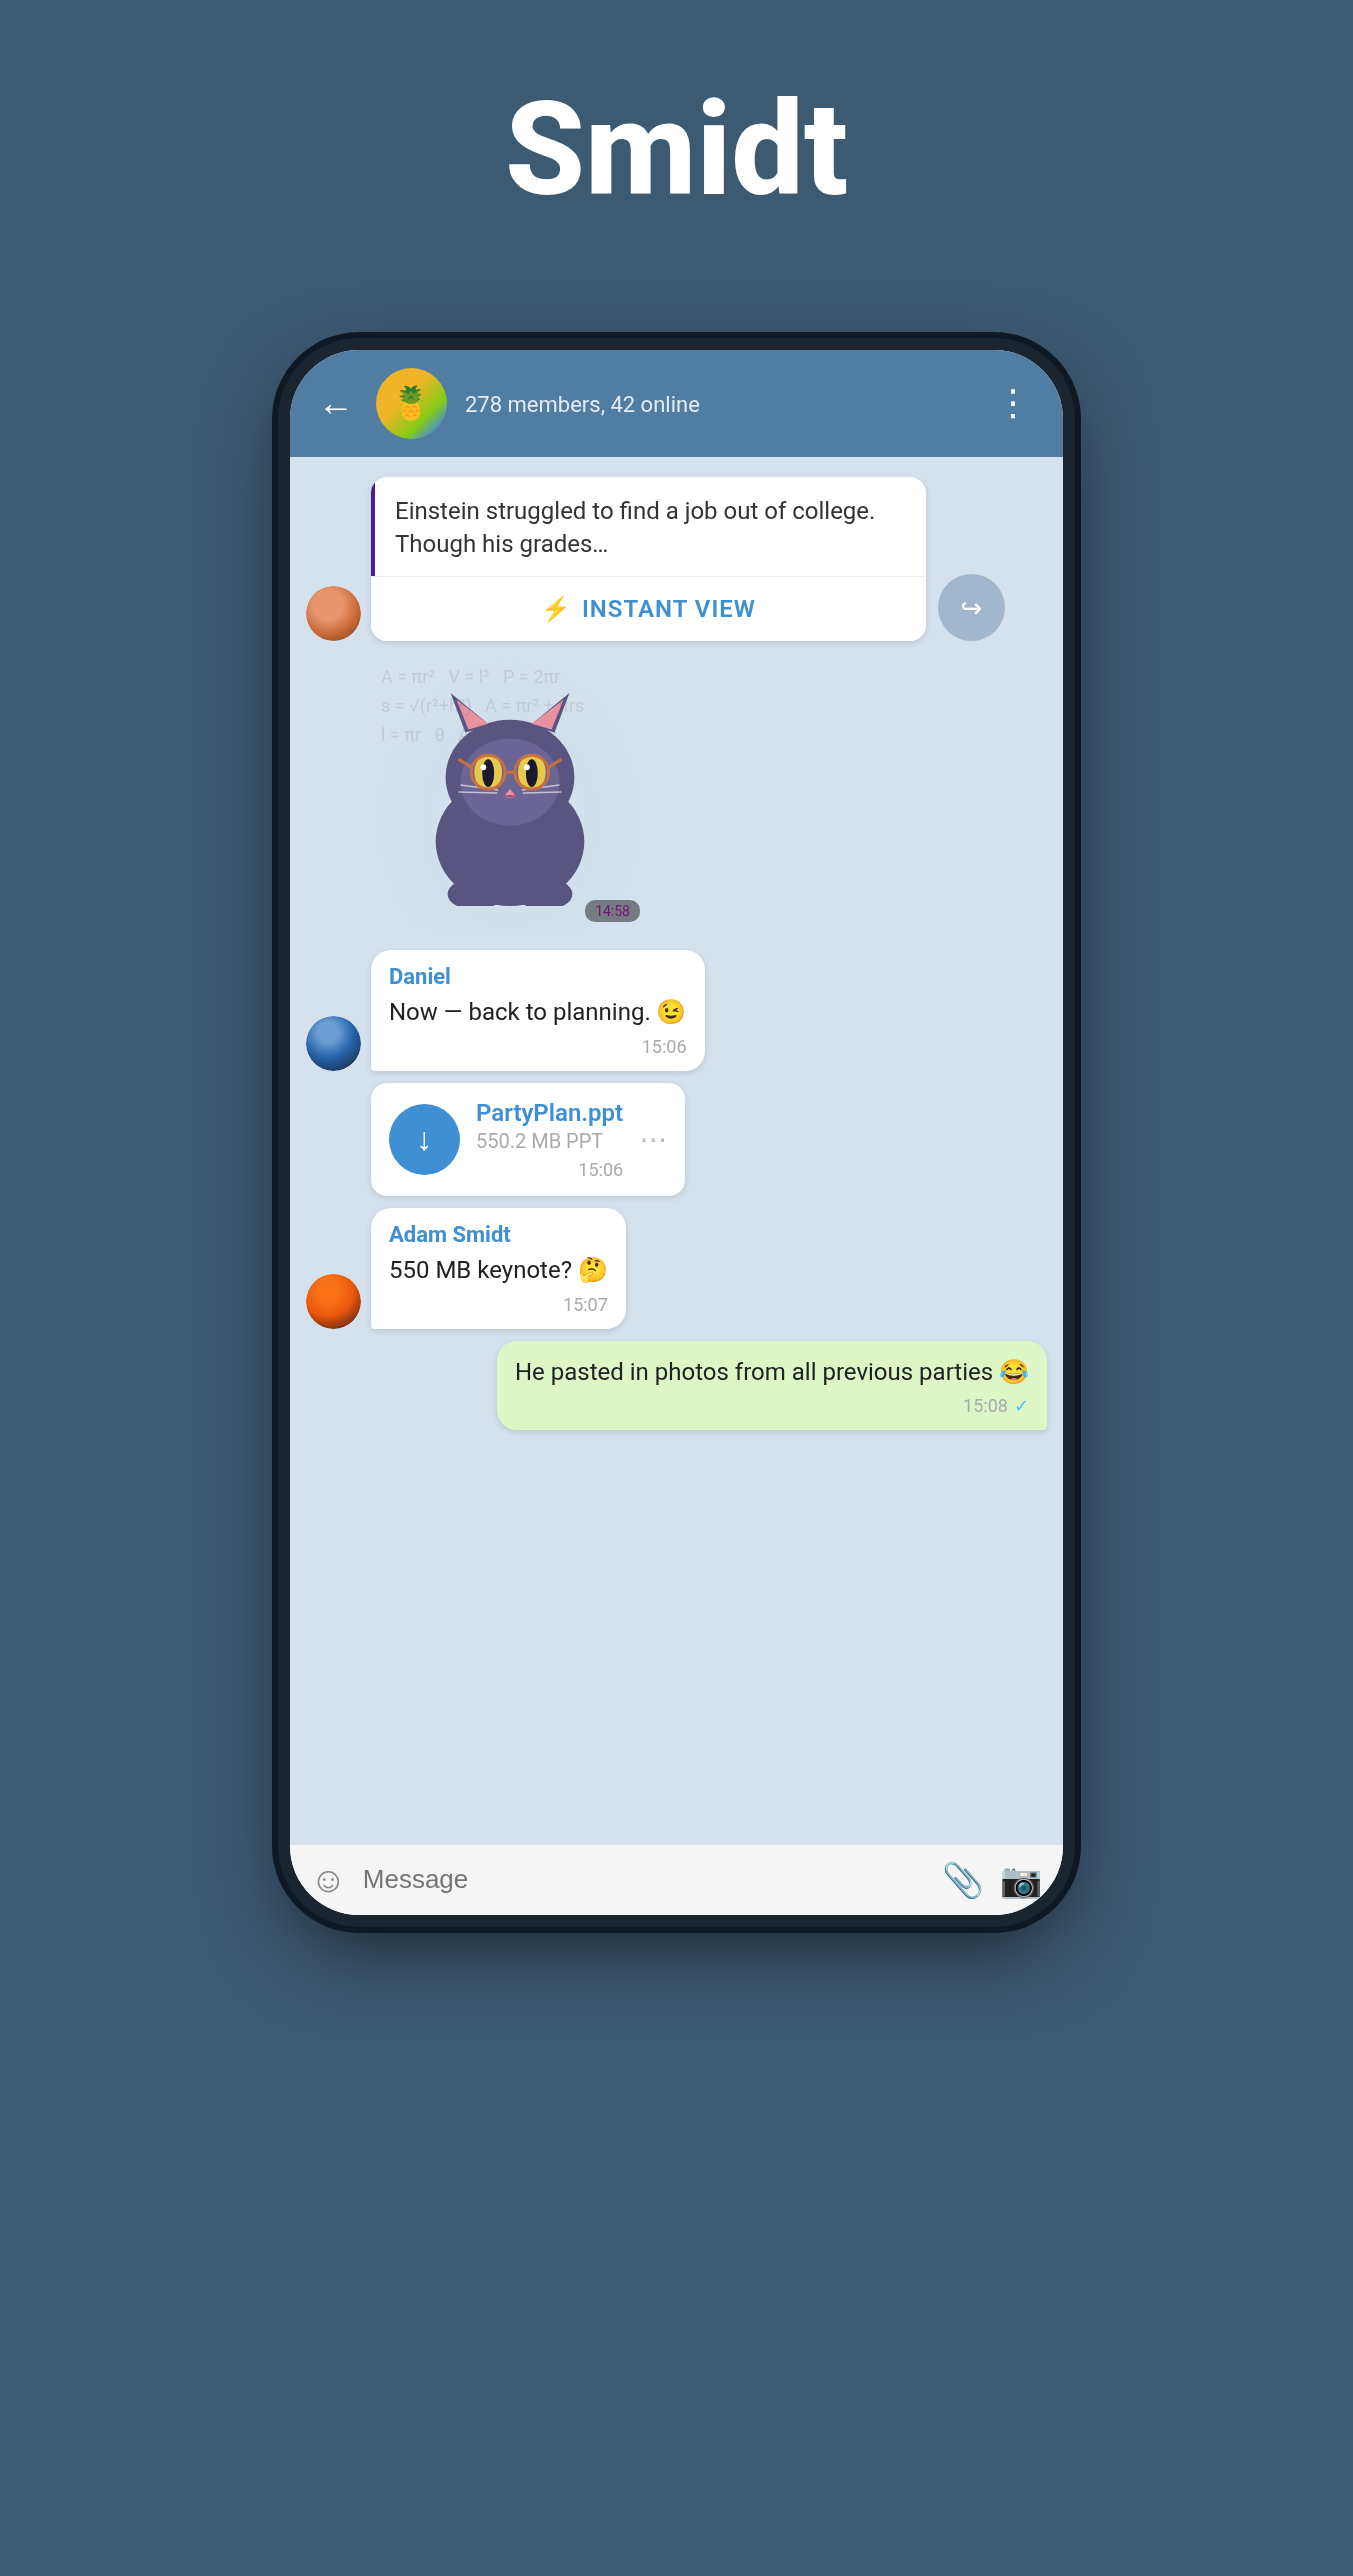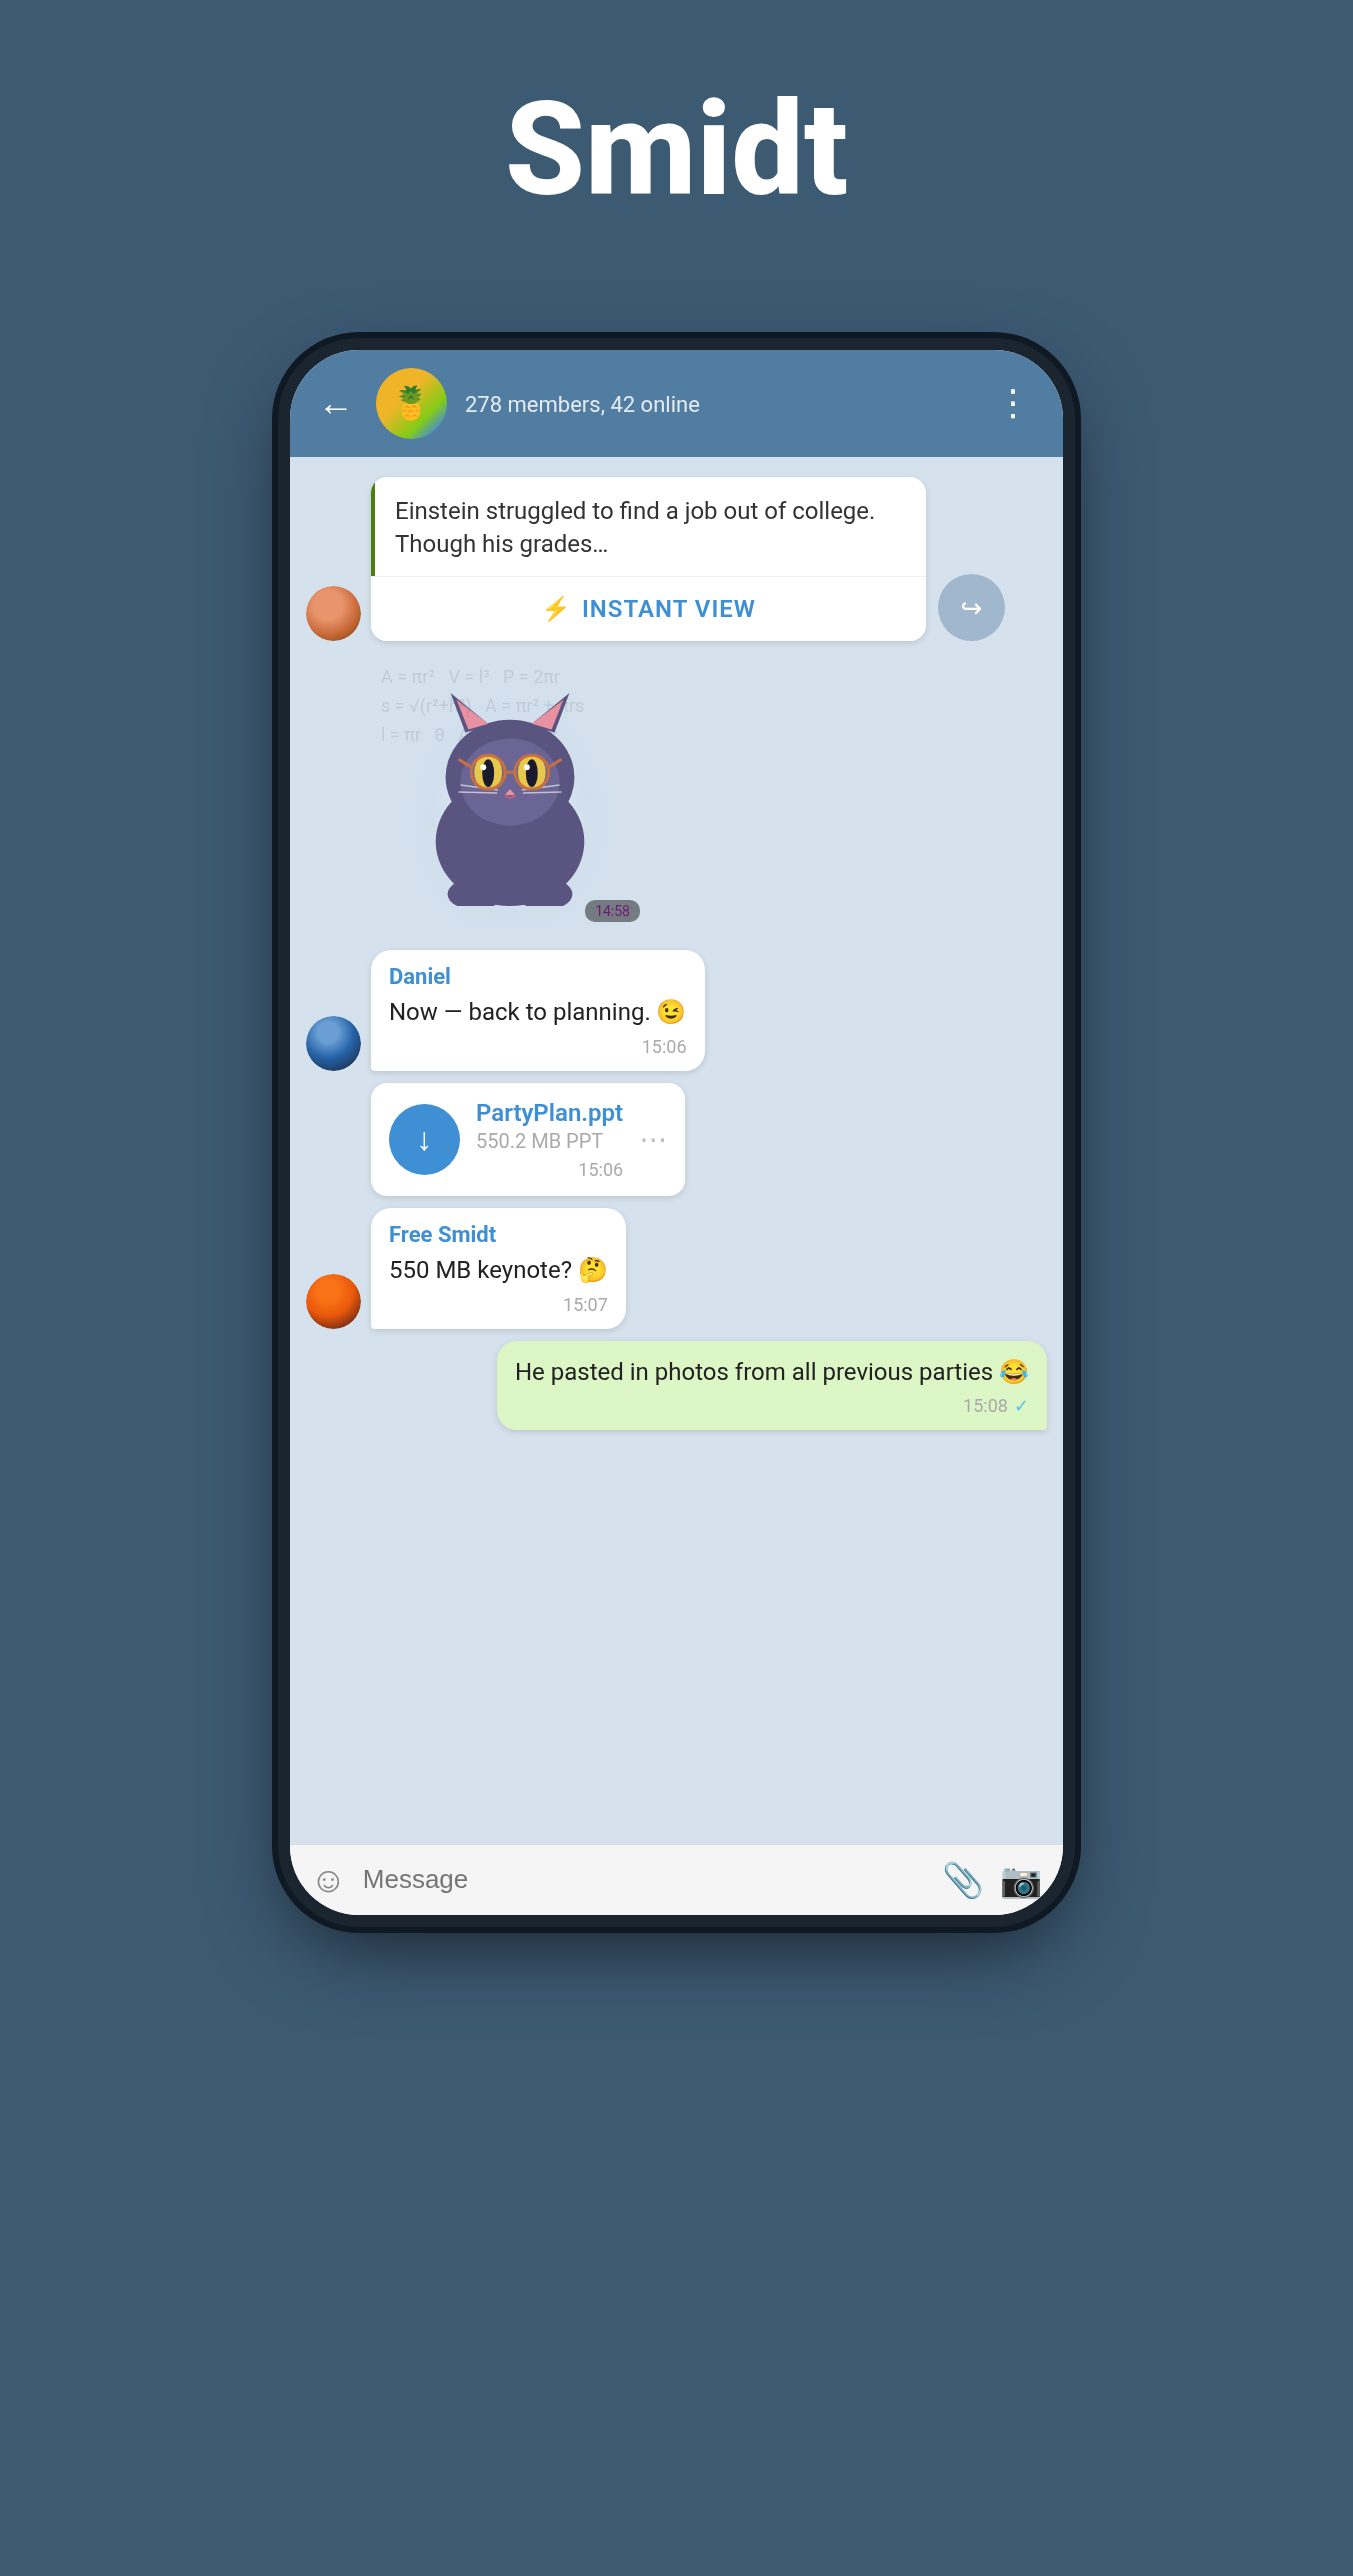--- a/index.html
+++ b/index.html
@@ -262,21 +262,21 @@
     .article-bubble {
       background: white;
       border-radius: 16px;
       overflow: hidden;
       max-width: 555px;
       box-shadow: 0 2px 6px rgba(0,0,0,0.12);
     }
 
     .article-text-area {
       padding: 18px 20px 14px;
-      border-left: 4px solid #4d7c0f;
+      border-left: 4px solid #4c1d95;
     }
 
     .article-text {
       font-size: 24px;
       color: #333;
       line-height: 1.4;
     }
 
     .instant-view-btn {
       display: flex;
@@ -577,21 +577,21 @@
             </div>
             <div class="file-more">⋯</div>
           </div>
         </div>
 
         <div class="message-row incoming" style="margin-top:10px;">
           <div class="msg-avatar">
             <div class="msg-avatar-img avatar-guy2"></div>
           </div>
           <div class="bubble incoming-bubble">
-            <div class="bubble-sender">Free Smidt</div>
+            <div class="bubble-sender">Adam Smidt</div>
             <div class="bubble-text">550 MB keynote? 🤔</div>
             <div class="bubble-time">
               <span>15:07</span>
             </div>
           </div>
         </div>
 
         <div class="message-row outgoing" style="margin-top:10px;">
           <div class="bubble outgoing-bubble">
             <div class="bubble-text">He pasted in photos from all previous parties 😂</div>

